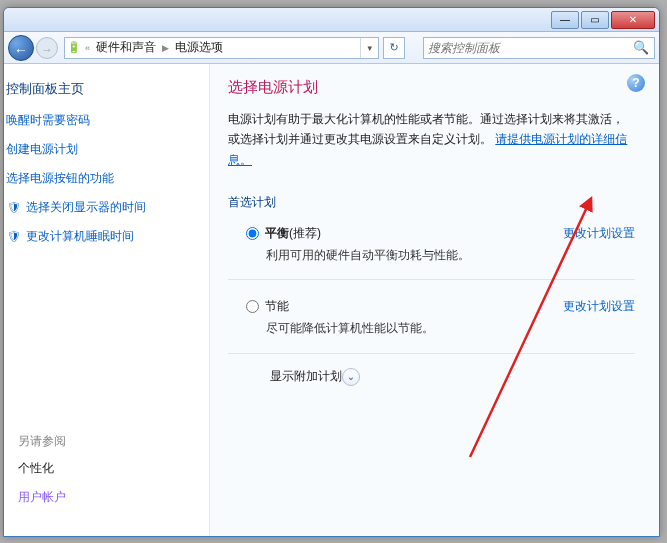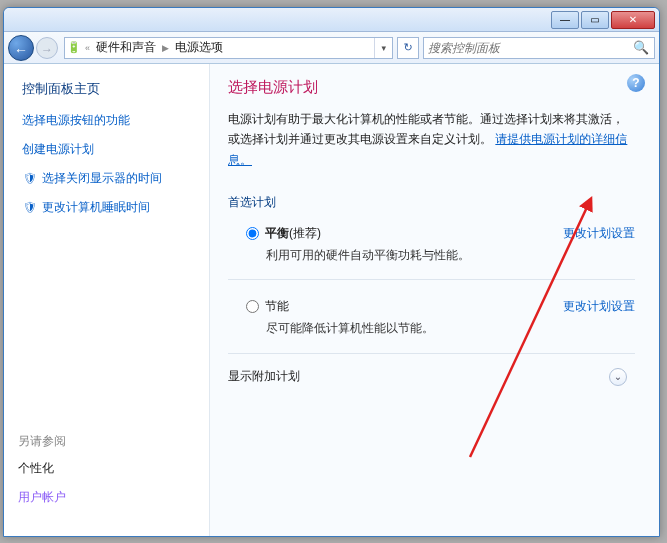--- a/index.html
+++ b/index.html
@@ -12,46 +12,46 @@
     .close-btn { width: 44px; background: linear-gradient(to bottom, #e89090, #d04040); border: 1px solid #a02020; color: #fff; }
     .navbar { height: 32px; background: linear-gradient(to bottom, #f5f9fd, #e8f0fb); border-bottom: 1px solid #b0c8e0; display: flex; align-items: center; padding: 0 4px; }
     .nav-back { width: 26px; height: 26px; border-radius: 50%; background: radial-gradient(circle at 30% 30%, #6fa8e8, #2858a0); display: flex; align-items: center; justify-content: center; color: #fff; font-size: 14px; margin-right: 2px; border: 1px solid #1a4880; }
     .nav-fwd { width: 22px; height: 22px; border-radius: 50%; background: #e0e8f0; border: 1px solid #b0c0d8; display: flex; align-items: center; justify-content: center; color: #a0a8b8; font-size: 12px; margin-right: 6px; }
     .addr-bar { flex: 1; height: 22px; background: #fff; border: 1px solid #a0b8d8; display: flex; align-items: center; font-size: 12px; color: #222; margin-right: 4px; }
     .addr-icon { width: 18px; display: flex; align-items: center; justify-content: center; font-size: 11px; }
     .addr-seg { padding: 12px 4px; display: flex; align-items: center; }
     .addr-sep { color: #888; font-size: 9px; padding: 0 2px; }
     .addr-drop { margin-left: auto; padding: 0 6px; color: #555; font-size: 9px; border-left: 1px solid #d0d8e8; height: 100%; display: flex; align-items: center; }
     .refresh { width: 22px; height: 22px; background: #fff; border: 1px solid #a0b8d8; display: flex; align-items: center; justify-content: center; font-size: 11px; color: #2858a0; margin-right: 4px; }
-    .search-box { width: 232px; height: 22px; background: #fff; border: 1px solid #a0b8d8; display: flex; align-items: center; padding: 0 4px; }
+    .search-box { width: 232px; height: 22px; background: #fff; border: 1px solid #a0b8d8; display: flex; align-items: center; padding: 0 4px; margin-left: 14px; }
     .search-input { flex: 1; border: none; outline: none; font-size: 12px; font-style: italic; color: #888; background: transparent; }
     .search-icon { color: #2858a0; font-size: 13px; }
     .content { display: flex; height: calc(100% - 56px); }
-    .sidebar { width: 205px; background: #fff; padding: 16px 18px; font-size: 12px; position: relative; }
+    .sidebar { width: 205px; background: #fff; padding: 16px 2px; font-size: 12px; position: relative; }
     .sidebar-title { color: #0a3c80; font-size: 13px; margin-bottom: 14px; }
     .sidebar-link { color: #0860c8; margin-bottom: 12px; display: flex; align-items: center; cursor: pointer; }
     .sidebar-link .icn { width: 16px; height: 16px; margin-right: 4px; display: inline-flex; align-items: center; justify-content: center; font-size: 11px; }
     .sidebar-bottom { position: absolute; bottom: 18px; left: 14px; }
     .sidebar-sub { color: #888; font-size: 12px; margin-bottom: 10px; }
     .main { flex: 1; background: #f8fbfe; border-left: 1px solid #e0e8f0; padding: 14px 24px 14px 18px; font-size: 12px; color: #222; position: relative; }
     .help-icon { position: absolute; top: 10px; right: 14px; width: 18px; height: 18px; border-radius: 50%; background: radial-gradient(circle at 30% 30%, #a8d0f8, #3880d8); color: #fff; display: flex; align-items: center; justify-content: center; font-size: 12px; font-weight: bold; }
     .main h1 { color: #be185d; font-size: 15px; font-weight: normal; margin-bottom: 12px; }
     .main .intro { line-height: 1.7; margin-bottom: 24px; }
     .main .intro a { color: #0860c8; text-decoration: underline; }
     .section-label { color: #003a80; font-size: 12px; margin-bottom: 10px; }
     .plan { display: flex; align-items: flex-start; padding: 4px 0 4px 18px; }
     .plan-left { flex: 1; }
     .plan-radio { display: flex; align-items: center; margin-bottom: 4px; }
     .plan-radio input { margin-right: 6px; }
     .plan-name { font-weight: bold; font-size: 12px; }
     .plan-rec { font-weight: normal; }
     .plan-desc { padding-left: 20px; color: #333; font-size: 12px; line-height: 1.6; }
     .plan-link { color: #0860c8; font-size: 12px; cursor: pointer; }
     .sep-line { border: none; border-top: 1px solid #dde5ee; margin: 10px 0 14px 0; }
-    .addl { display: flex; align-items: center; justify-content: space-between; margin-top: 8px; padding-right: 8px; }
+    .addl { display: flex; align-items: center; margin-top: 8px; padding-right: 8px; margin-left: 42px; }
     .expand { width: 18px; height: 18px; border-radius: 50%; border: 1px solid #b0c0d8; background: linear-gradient(to bottom, #fff, #e8f0fb); display: flex; align-items: center; justify-content: center; font-size: 10px; color: #556; }
     .arrow-annotation { position: absolute; top: 197px; left: 420px; pointer-events: none; }
     .arrow-annotation svg { overflow: visible; }
   </style>
 </head>
 <body>
 
 <div class="window">
 
   <div class="titlebar">
@@ -88,24 +88,27 @@
       <input class="search-input" placeholder="搜索控制面板" style="">
       <span class="search-icon">🔍</span>
     </div>
   </div>
 
   <div class="content">
 
     <div class="sidebar">
       <div class="sidebar-title">控制面板主页</div>
       <div class="sidebar-link">
-          <span>选择电源按钮的功能</span>
+          <span>唤醒时需要密码</span>
         </div>
       <div class="sidebar-link">
           <span>创建电源计划</span>
+        </div>
+      <div class="sidebar-link">
+          <span>选择电源按钮的功能</span>
         </div>
       <div class="sidebar-link">
           <span class="icn">🛡</span>
           <span>选择关闭显示器的时间</span>
         </div>
       <div class="sidebar-link">
           <span class="icn">🛡</span>
           <span>更改计算机睡眠时间</span>
         </div>
       <div class="sidebar-bottom">

